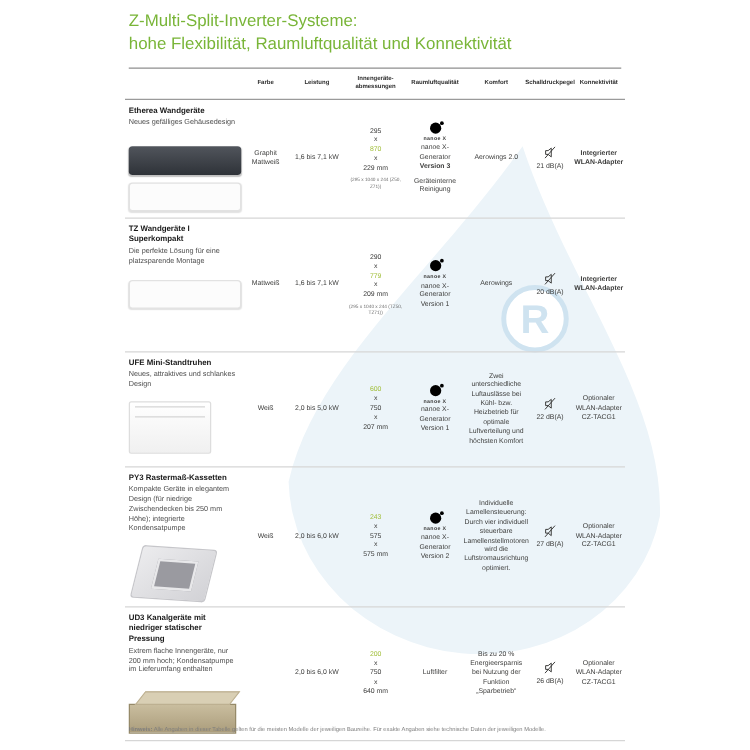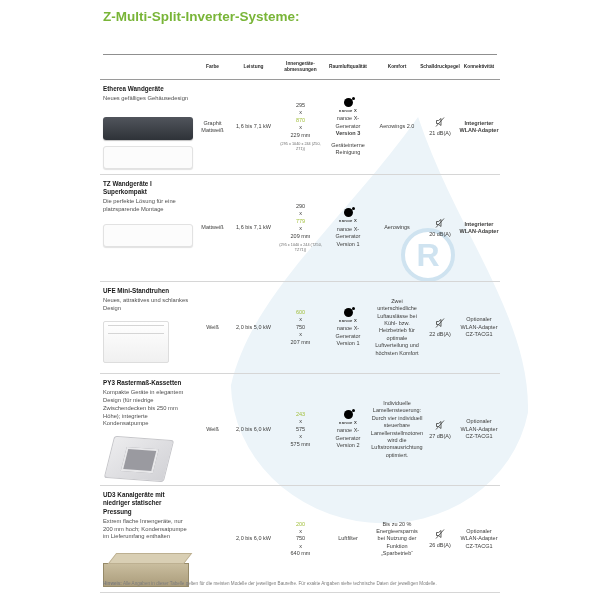--- a/index.html
+++ b/index.html
@@ -3,21 +3,21 @@
 <meta charset="utf-8">
 <style>
   html,body { margin:0; padding:0; }
   body {
     width:600px; height:600px; position:relative; overflow:hidden;
     background:#ffffff; color:#3c3c3b;
     font-family:"Liberation Sans", sans-serif;
   }
   .page-title {
     position:absolute; left:103px; top:8px; width:420px;
-    font-size:13.5px; font-weight:bold; color:#79b538; line-height:1.3;
+    font-size:13.5px; font-weight:normal; color:#79b538; line-height:1.3;
   }
   .watermark {
     position:absolute; left:210px; top:105px; z-index:0; pointer-events:none;
   }
   .content { position:absolute; left:100px; top:54px; width:400px; z-index:1; }
   .title-rule { border:none; border-top:1px solid #8f8f8f; margin:0 0 0 3px; width:394px; }
   .trow {
     display:grid;
     grid-template-columns:95px 35px 47px 47px 48px 50px 36px 42px;
     border-bottom:1px solid #d6d6d6;
@@ -67,20 +67,21 @@
 <svg class="watermark" width="330" height="450" viewBox="0 0 330 450">
   <path d="M178 8 C 120 120, 38 205, 30 300 a 150 138 0 0 0 298 -14 C 318 192, 232 116, 178 8 Z" fill="#ecf4f9" transform="rotate(8 165 225)"></path>
   <g transform="translate(218,150)">
     <circle cx="0" cy="0" r="25" fill="#ffffff" stroke="#cfe3f0" stroke-width="4"></circle>
     <text x="0" y="11" text-anchor="middle" font-size="32" font-weight="bold" fill="#cfe3f0" font-family="Liberation Sans, sans-serif">R</text>
   </g>
 </svg>
 
 <div class="page-title">
   <div>Z-Multi-Split-Inverter-Systeme:</div>
+  <div>hohe Flexibilität, Raumluftqualität und Konnektivität</div>
 </div>
 
 <div class="content">
   <hr class="title-rule">
 
   <div class="trow thead">
     <div class="hcell"></div>
     <div class="hcell">Farbe</div>
     <div class="hcell">Leistung</div>
     <div class="hcell">Innengeräte-abmessungen</div>

